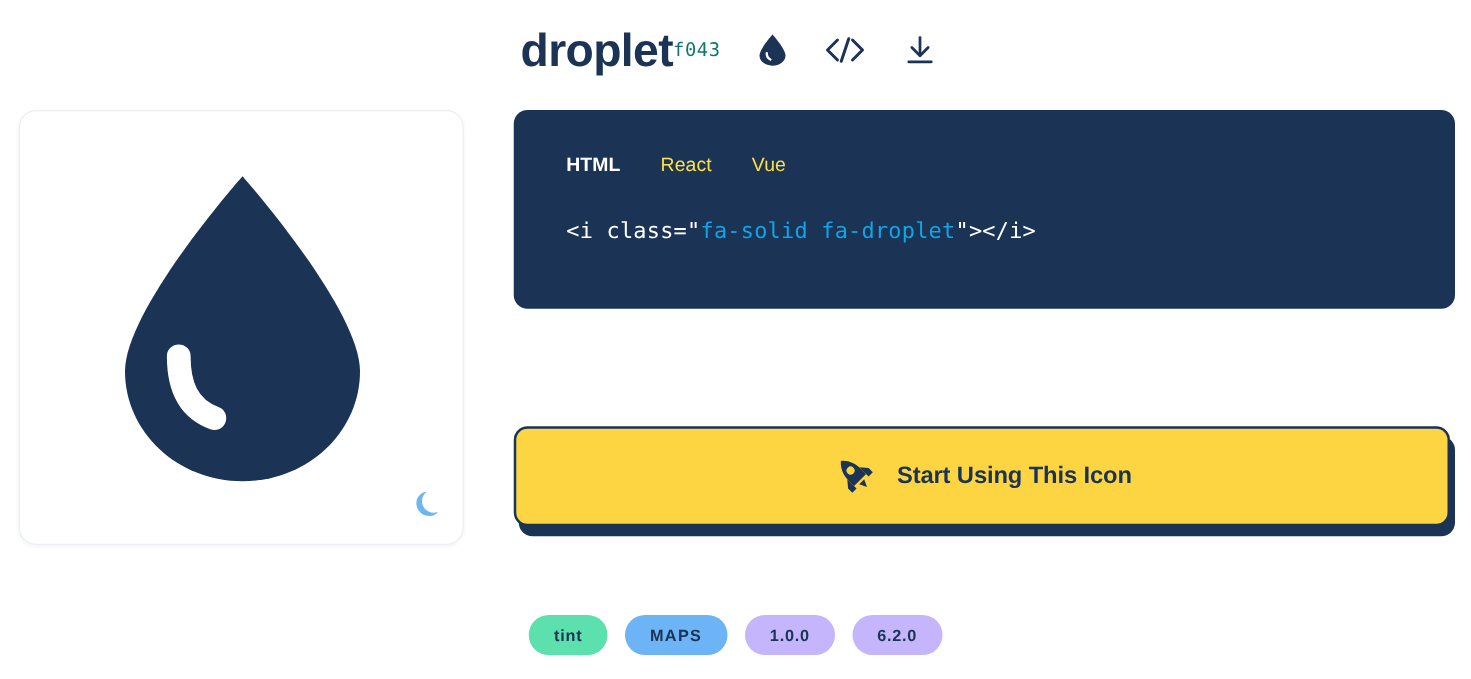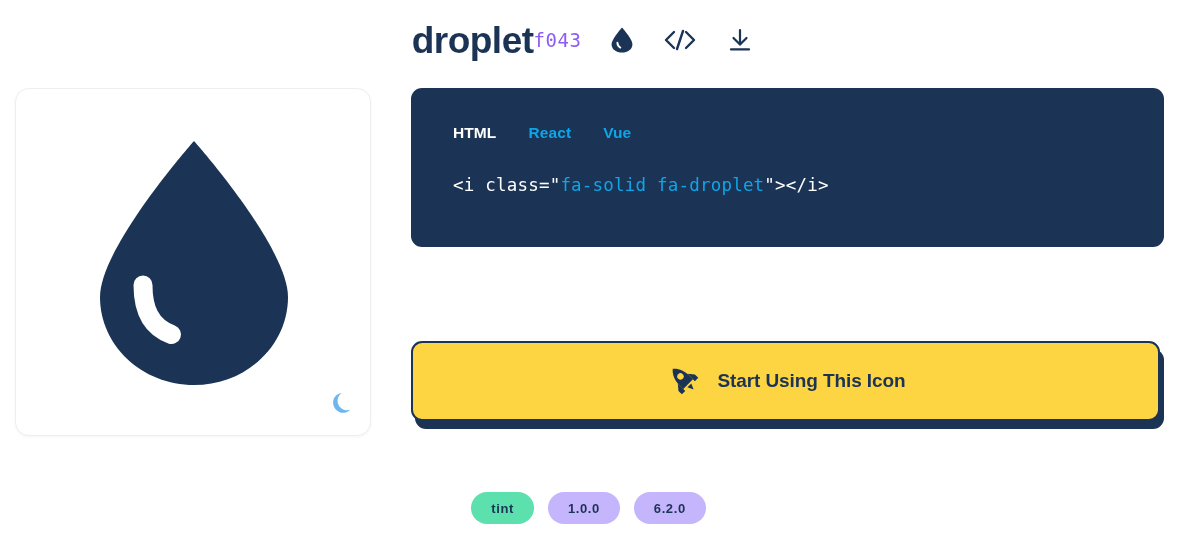--- a/index.html
+++ b/index.html
@@ -34,22 +34,22 @@
   }
 
   .header-right {
     display: flex;
     align-items: center;
     gap: 30px;
   }
 
   .unicode-value {
     font-family: "DejaVu Sans Mono", monospace;
-    font-size: 19px;
-    color: #8b5cf6;
+    font-size: 15px;
+    color: #0f766e;
     letter-spacing: 0.5px;
   }
 
   .hdr-icon {
     display: flex;
     align-items: center;
     justify-content: center;
     cursor: pointer;
   }
 
@@ -108,22 +108,22 @@
 
   .tab {
     font-size: 15.5px;
     font-weight: 700;
     color: #ffffff;
     cursor: pointer;
     letter-spacing: 0.1px;
   }
 
   .tab.inactive {
-    color: #0ea5e9;
-    font-weight: 700;
+    color: #fde047;
+    font-weight: 400;
   }
 
   .code-line {
     margin-top: 33px;
     font-family: "DejaVu Sans Mono", monospace;
     font-size: 17.5px;
     color: #ffffff;
     letter-spacing: 0.2px;
     white-space: pre;
     cursor: text;
@@ -276,15 +276,16 @@
           <path d="M14.2 26 L17 32 L19.8 26 Z" fill="#1b3354"></path>
         </g>
       </svg>
     </span>
     <span class="cta-label">Start Using This Icon</span>
   </div>
 </div>
 
 <div class="tag-row">
   <div class="pill green">tint</div>
+  <div class="pill blue">maps</div>
   <div class="pill gray">1.0.0</div>
   <div class="pill gray">6.2.0</div>
 </div>
 
 </body></html>

